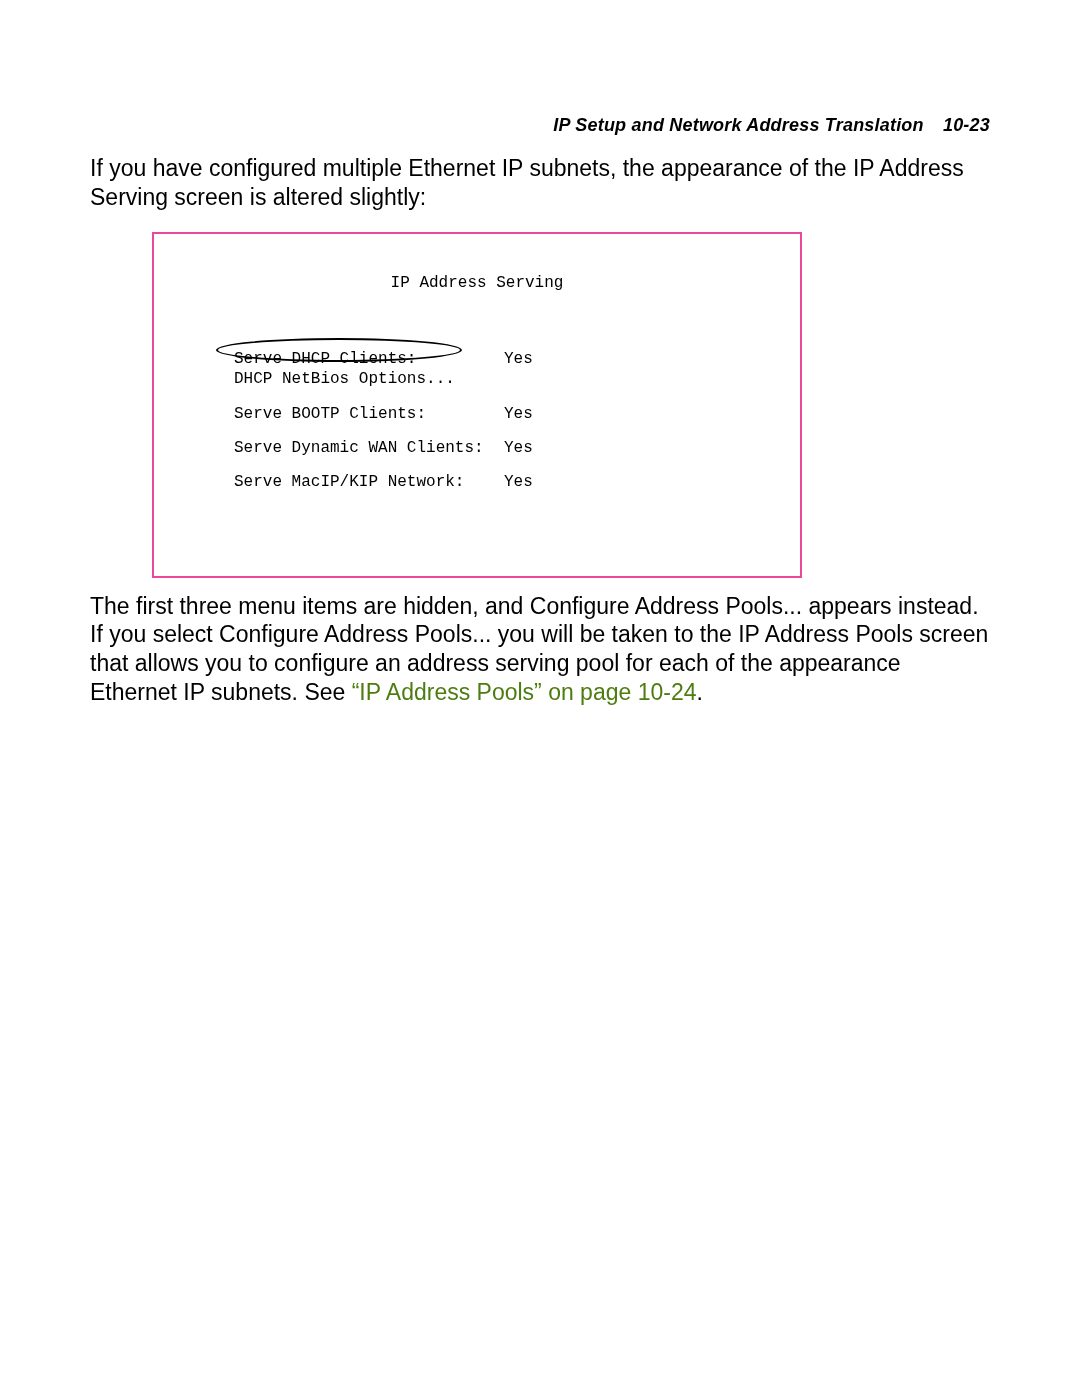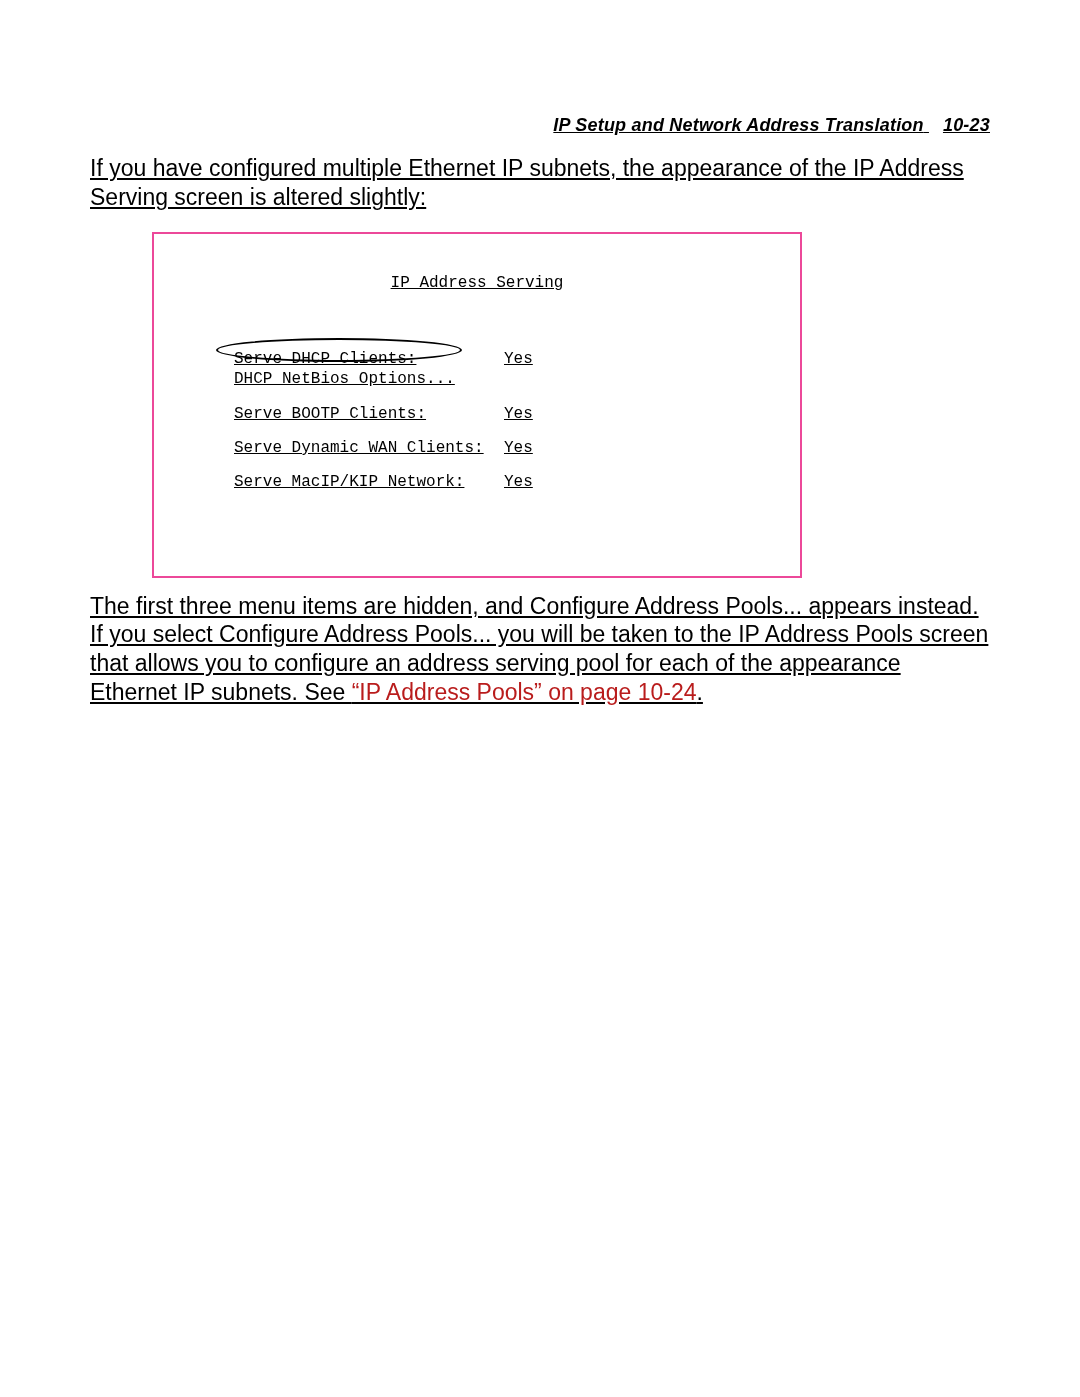--- a/index.html
+++ b/index.html
@@ -10,21 +10,20 @@
     height: 1397px;
     font-family: Arial, Helvetica, sans-serif;
     color: #000;
   }
   .page {
     position: relative;
     width: 1080px;
     height: 1397px;
     padding: 115px 90px 0 90px;
     box-sizing: border-box;
-    text-decoration: underline;
   }
   .running-head {
     text-align: right;
     font-style: italic;
     font-weight: bold;
     font-size: 18px;
     letter-spacing: 0.2px;
     margin-bottom: 18px;
   }
   .running-head .pn {
@@ -73,21 +72,21 @@
     top: 104px;
     width: 246px;
     height: 24px;
     box-sizing: border-box;
     pointer-events: none;
   }
   .after-text {
     margin-top: 14px;
   }
   .xref {
-    color: #b91c1c;
+    color: #4d7c0f;
   }
 </style>
 </head>
 <body>
 
 <div class="page">
 
   <div class="running-head">
     <span>IP Setup and Network Address Translation</span>
     <span class="pn">10-23</span>

